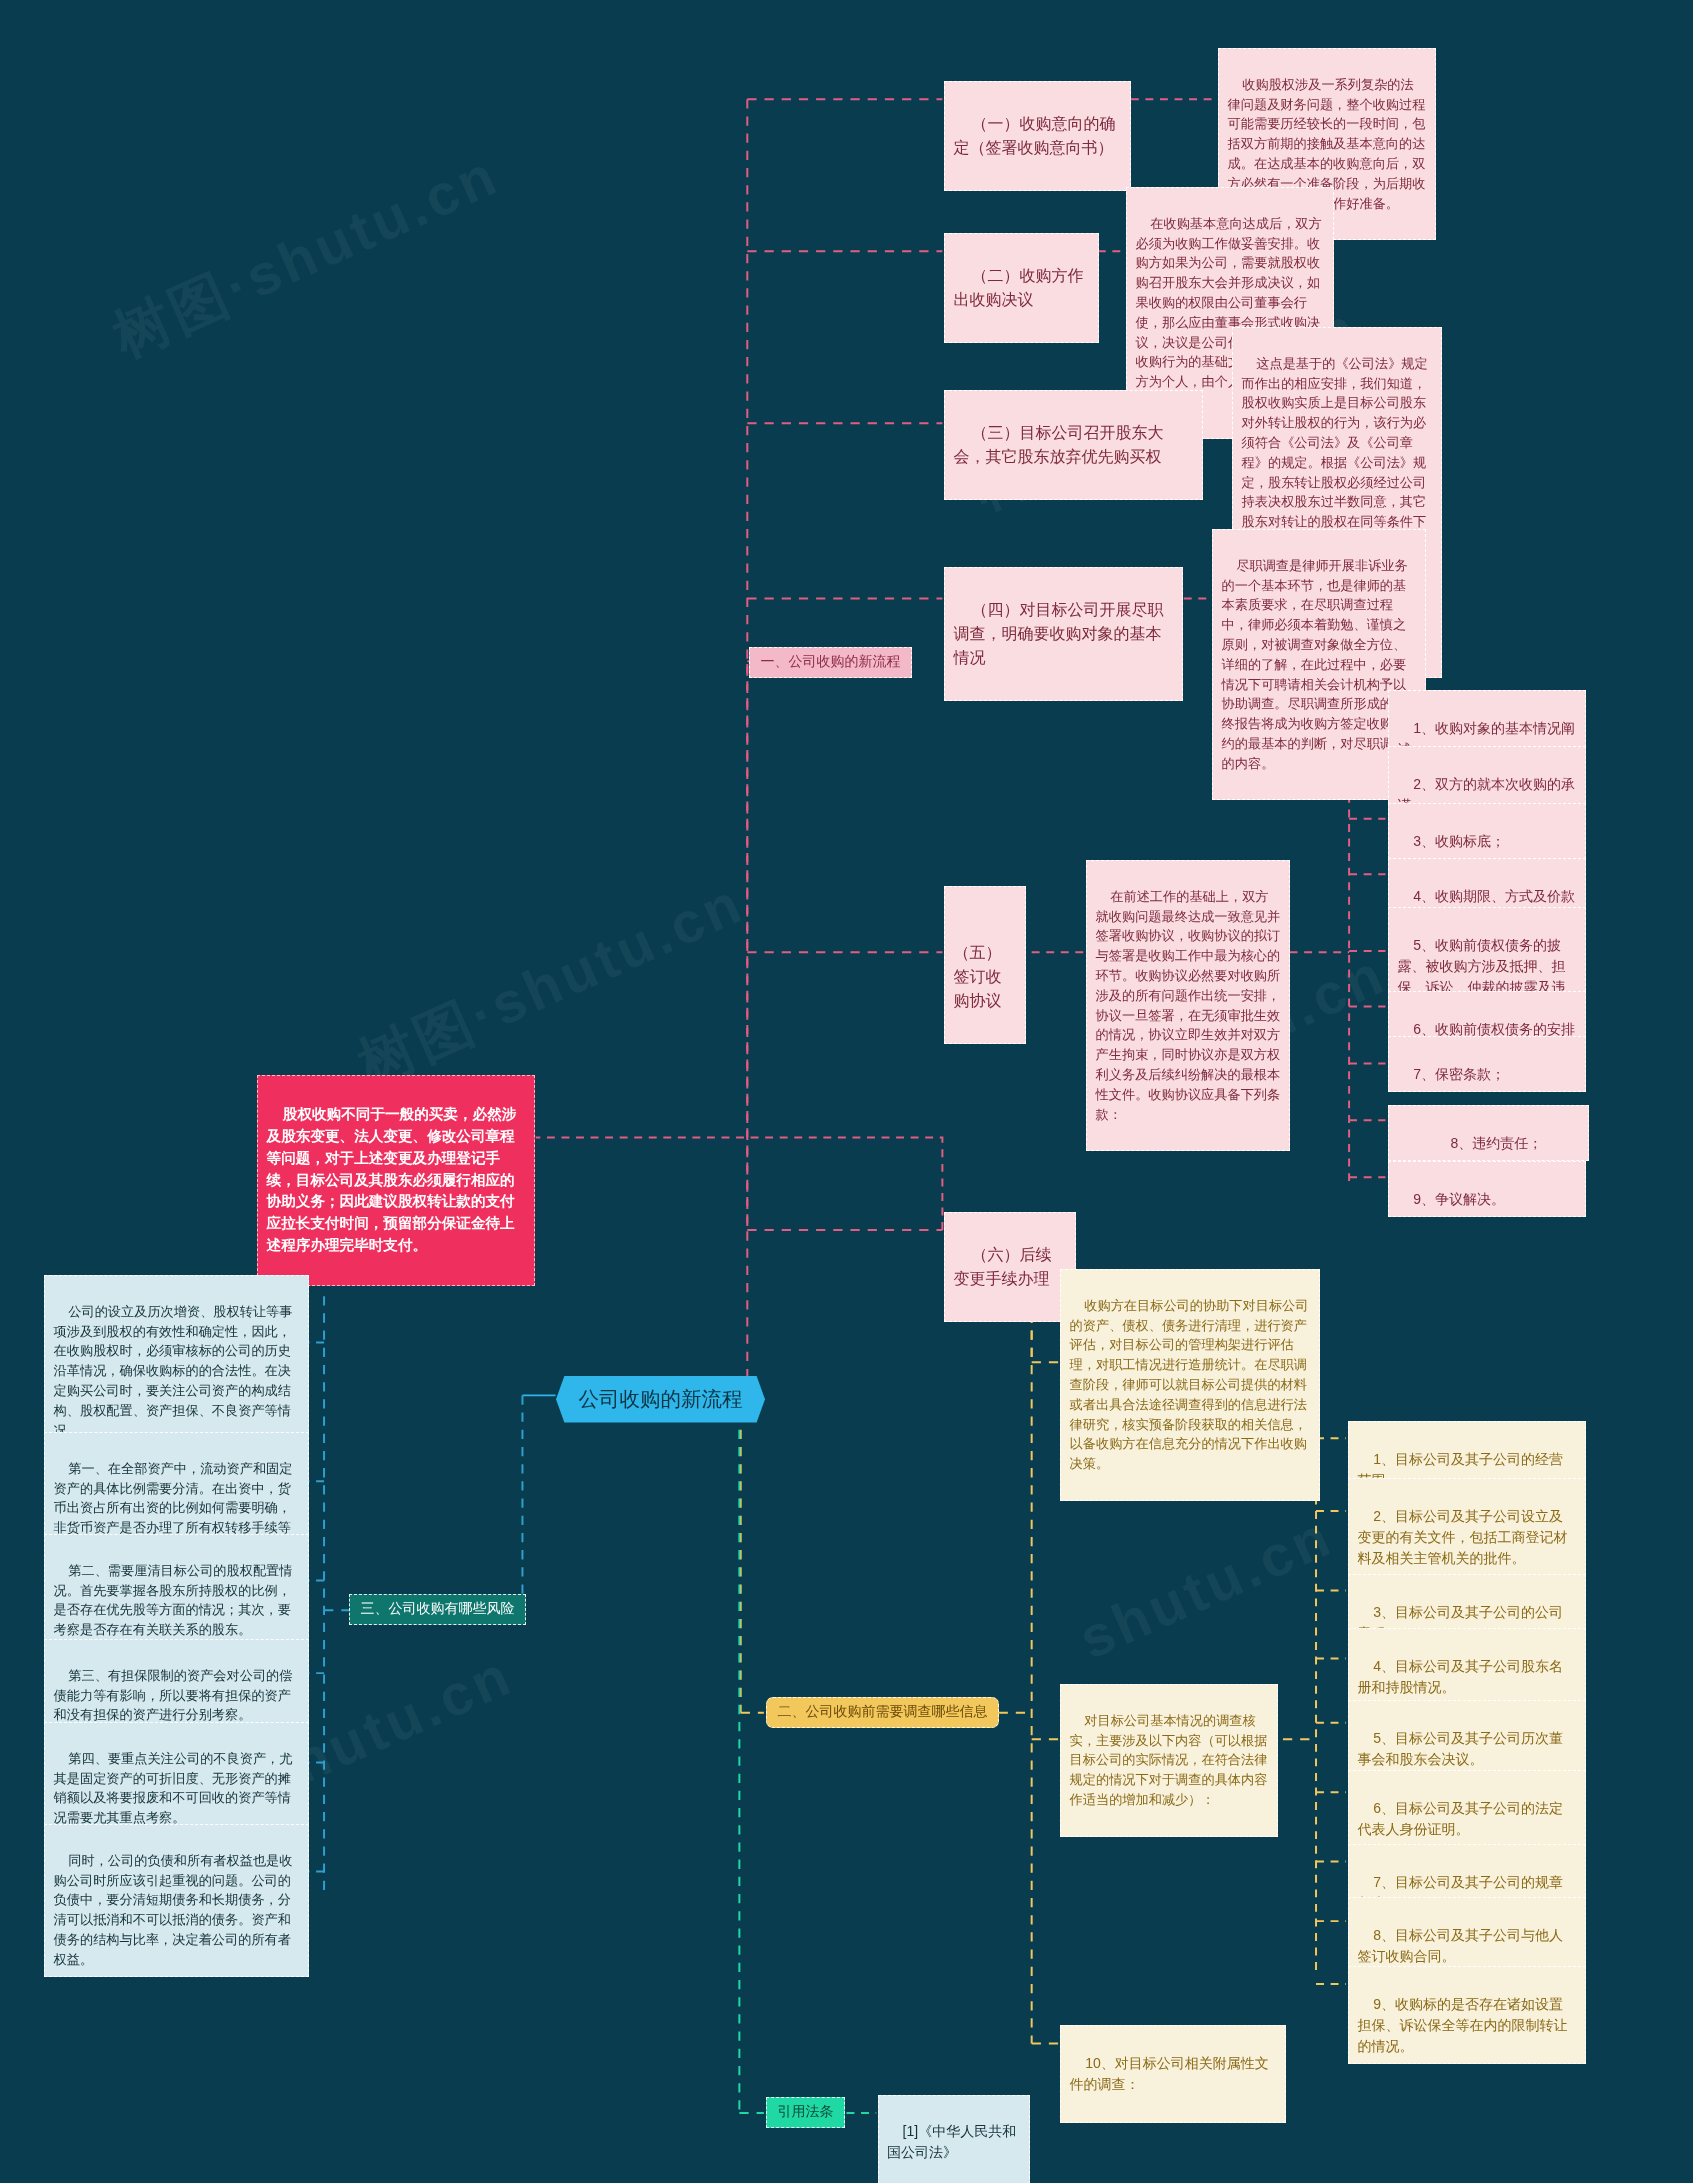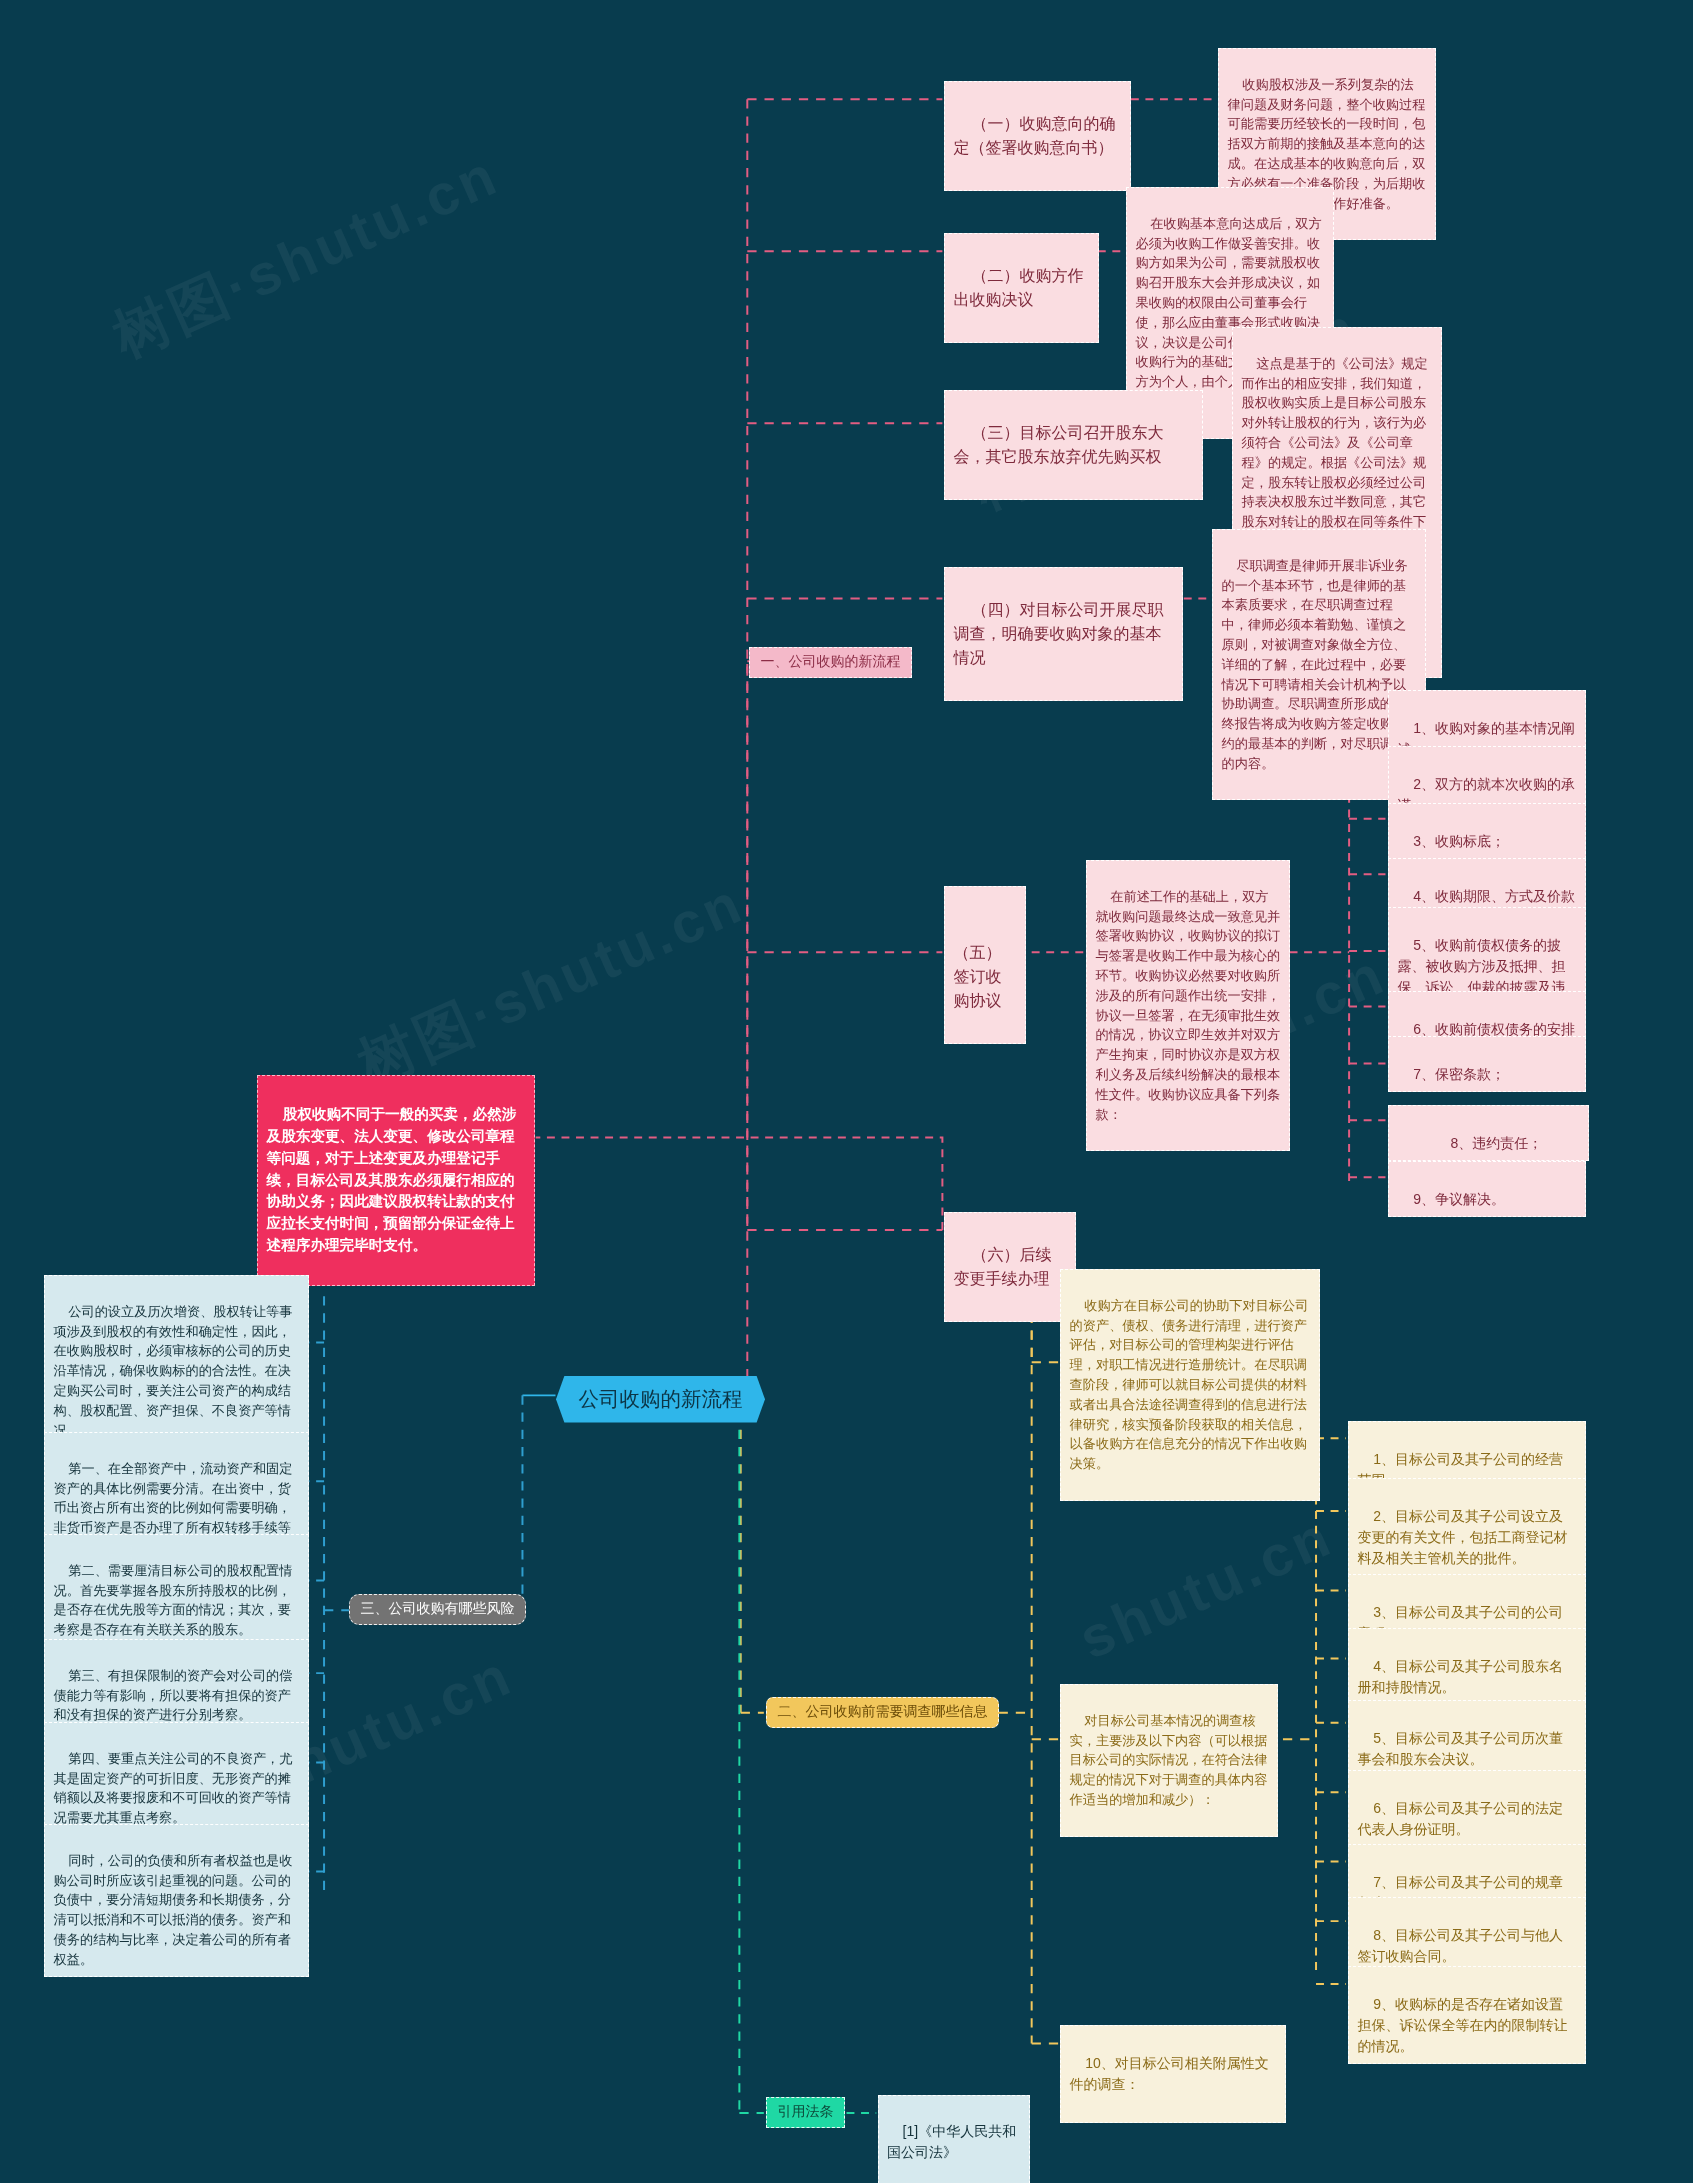--- a/index.html
+++ b/index.html
@@ -74,21 +74,21 @@
   .chip {
     position:absolute;
     z-index:4;
     padding:5.3px 10.6px;
     font-size:14px;
     border:1.3px dashed rgba(255,255,255,.9);
     white-space:nowrap;
   }
   .chip-pink   { background:#f4b9c9; color:#8c2d46; }
   .chip-yellow { background:#f2c75c; color:#6b4c08;border-radius:7px; }
-  .chip-blue   { background:#737373; color:#ffffff;border-radius:10px; }
+  .chip-blue   { background:#0f766e; color:#ffffff; }
   .chip-green  { background:#1fd8a4; color:#0c4a3a; }
 
   
   #root {
     position:absolute;
     z-index:5;
     background:#2fb6ea;
     color:#0c3546;
     font-size:20.5px;
     padding:9.3px 22.5px;

